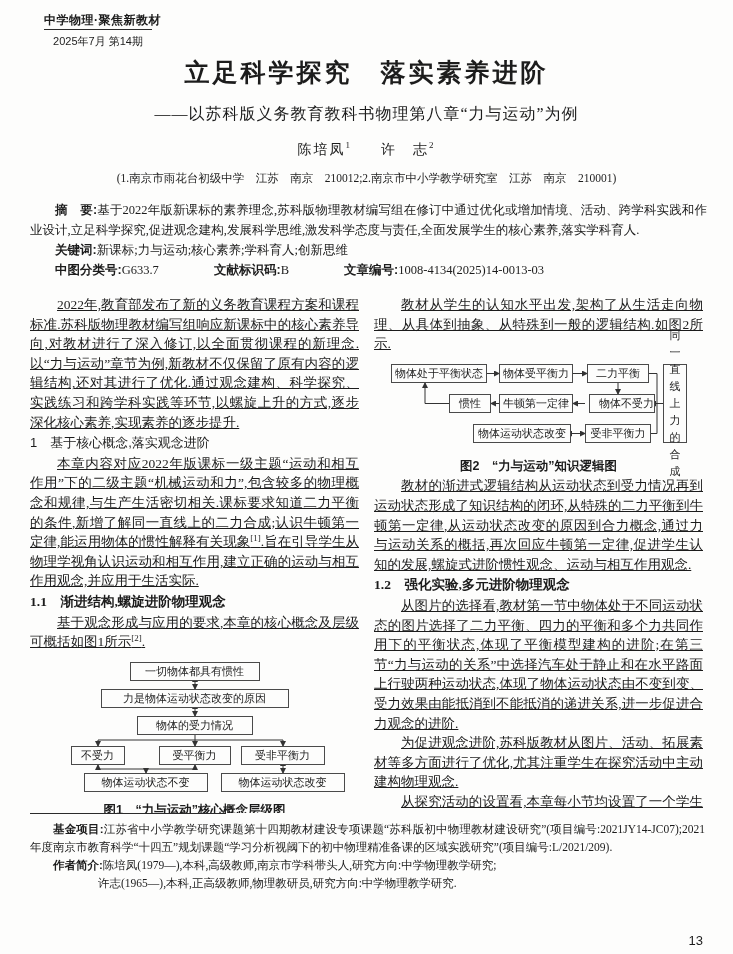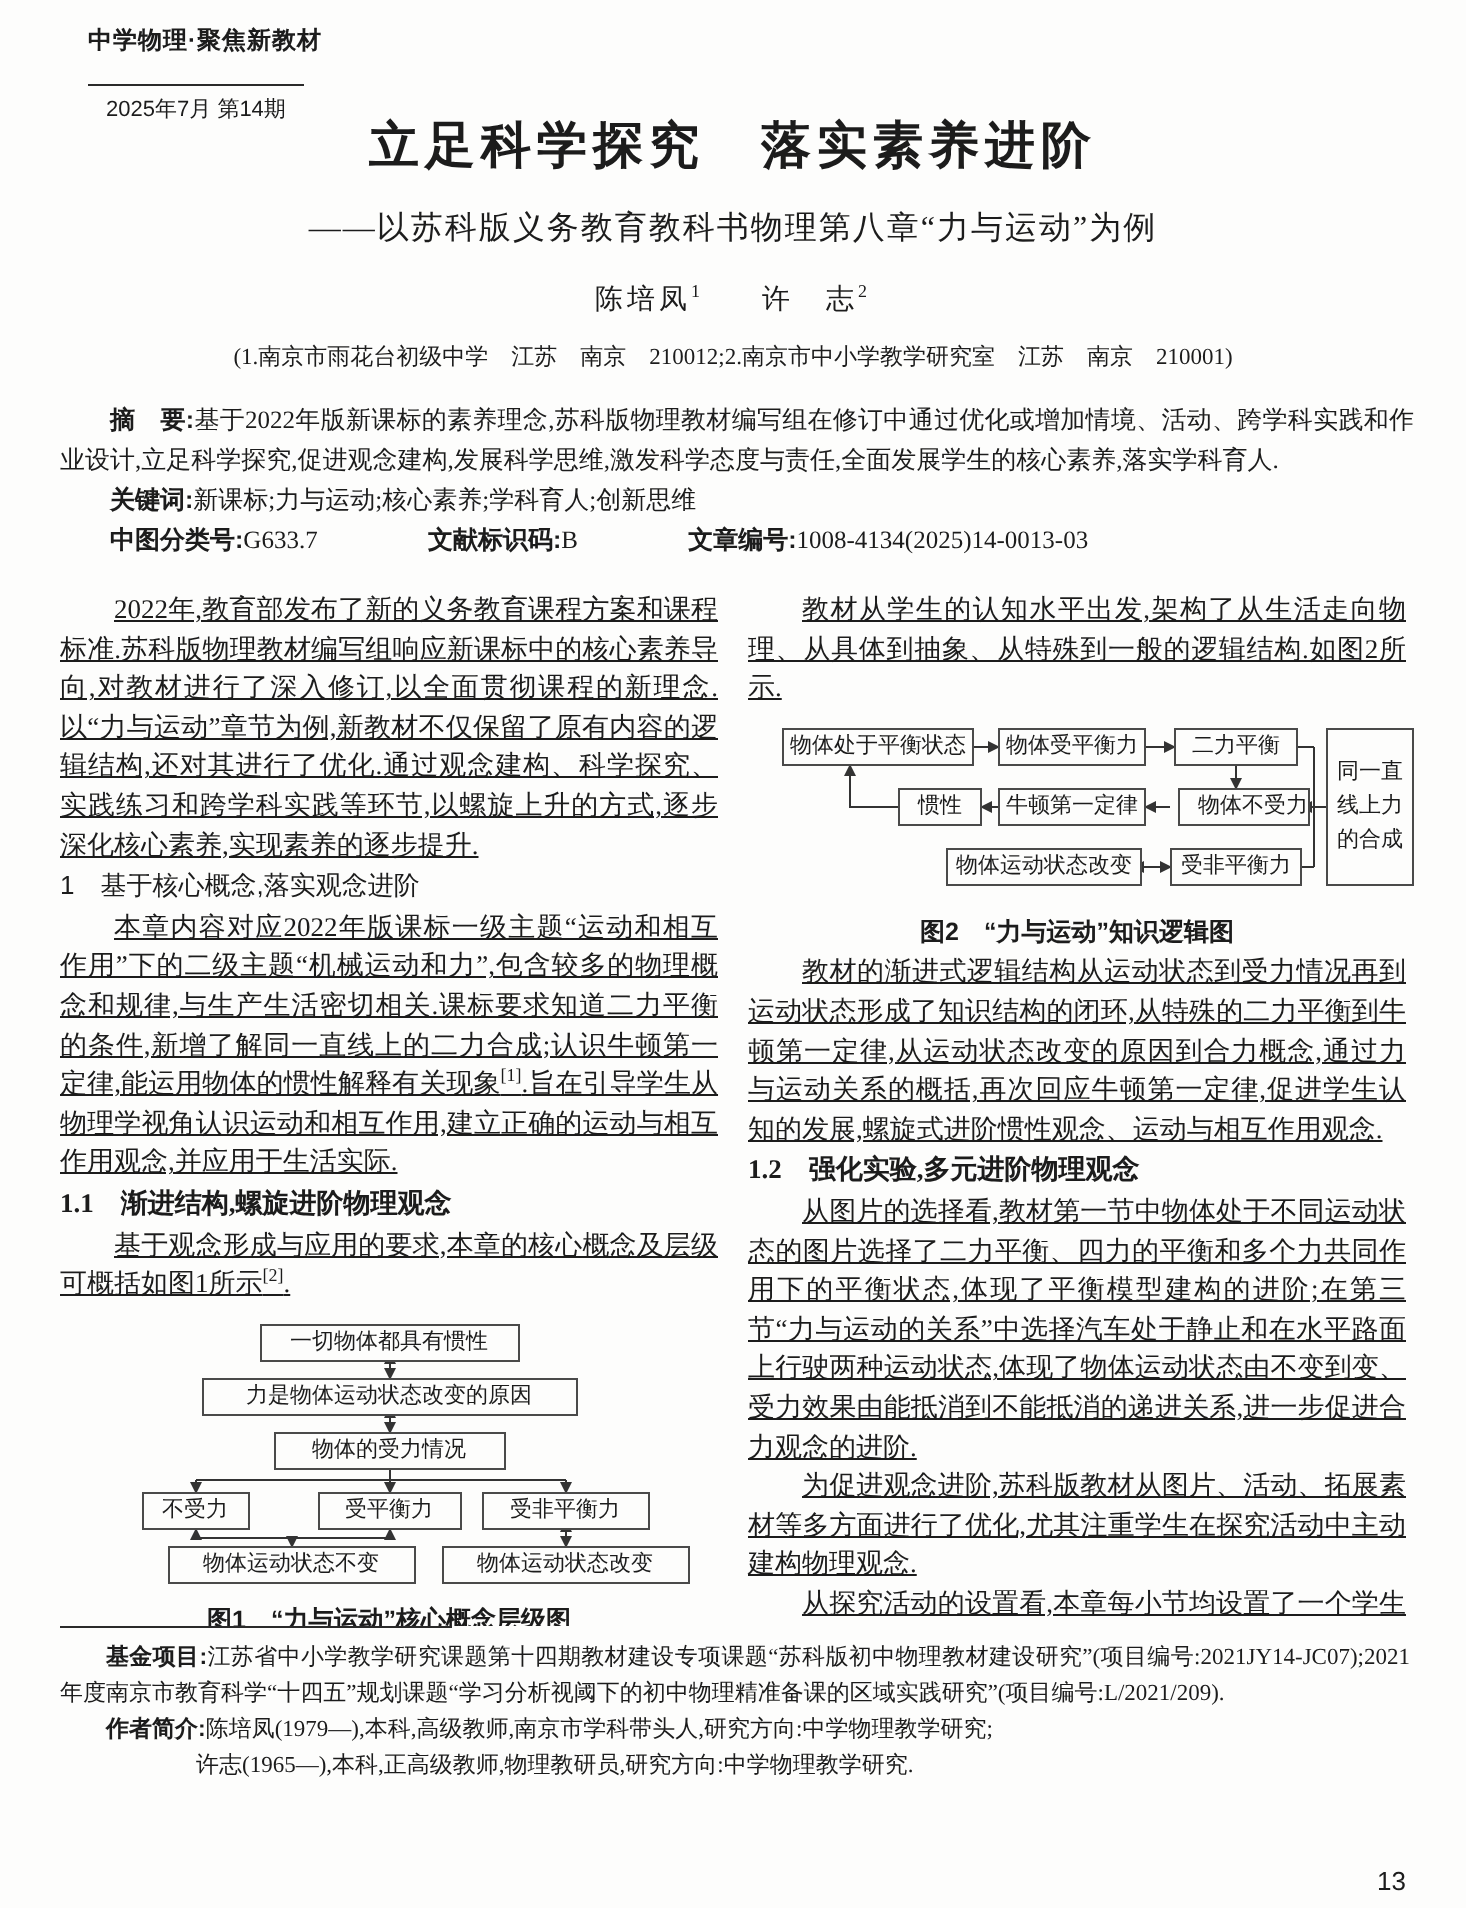--- a/index.html
+++ b/index.html
@@ -5,21 +5,21 @@
   html,body { margin:0; padding:0; background:#d9d9d9; }
   .page {
     position:relative; width:733px; height:954px; margin:0 auto;
     background:#fdfdfc; color:#1c1c1c; overflow:hidden;
     font-family:"Liberation Serif", serif;
   }
   
   .journal-header { position:absolute; top:12px; left:44px; width:108px; text-align:center;
     font-family:"Liberation Sans", sans-serif; }
   .journal-name { font-size:12px; font-weight:bold; letter-spacing:0.5px;
-    padding-bottom:13px; border-bottom:1.5px solid #2a2a2a; white-space:nowrap; }
+    padding-bottom:0; border-bottom:1.5px solid #2a2a2a; white-space:nowrap; }
   .journal-issue { font-size:11px; margin-top:4px; white-space:nowrap; }
 
   
   .title-block { padding-top:56px; text-align:center; }
   .article-title { font-size:25px; font-weight:bold; letter-spacing:3px;
     font-family:Liberation Mono, monospace; margin:0; }
   .article-subtitle { font-size:16px; margin-top:15px; letter-spacing:1px; }
   .article-authors { font-size:14px; margin-top:16px; letter-spacing:2px; }
   .article-affiliation { font-size:11.5px; margin-top:12px; }
   sup { font-size:9px; vertical-align:super; line-height:0; }
@@ -170,21 +170,21 @@
             </g>
           </svg>
           <div class="fbox" style="left:22px; top:2px; width:96px;">物体处于平衡状态</div>
           <div class="fbox" style="left:130px; top:2px; width:74px;">物体受平衡力</div>
           <div class="fbox" style="left:218px; top:2px; width:62px;">二力平衡</div>
           <div class="fbox" style="left:80px; top:32px; width:42px;">惯性</div>
           <div class="fbox" style="left:130px; top:32px; width:74px;">牛顿第一定律</div>
           <div class="fbox" style="left:220px; top:32px; width:66px;text-align:right;">物体不受力</div>
           <div class="fbox" style="left:104px; top:62px; width:98px;">物体运动状态改变</div>
           <div class="fbox" style="left:216px; top:62px; width:66px;">受非平衡力</div>
-          <div class="fbox tall" style="left:294px; top:2px; width:44px;">同一直线上力的合成</div>
+          <div class="fbox tall" style="left:294px; top:2px; width:24px;">同一直线上力的合成</div>
         </div>
         <div class="fig-caption">图2　“力与运动”知识逻辑图</div>
       </div>
 
       <p>教材的渐进式逻辑结构从运动状态到受力情况再到运动状态形成了知识结构的闭环,从特殊的二力平衡到牛顿第一定律,从运动状态改变的原因到合力概念,通过力与运动关系的概括,再次回应牛顿第一定律,促进学生认知的发展,螺旋式进阶惯性观念、运动与相互作用观念.</p>
       <div class="sub-h">1.2　强化实验,多元进阶物理观念</div>
       <p>从图片的选择看,教材第一节中物体处于不同运动状态的图片选择了二力平衡、四力的平衡和多个力共同作用下的平衡状态,体现了平衡模型建构的进阶;在第三节“力与运动的关系”中选择汽车处于静止和在水平路面上行驶两种运动状态,体现了物体运动状态由不变到变、受力效果由能抵消到不能抵消的递进关系,进一步促进合力观念的进阶.</p>
       <p>为促进观念进阶,苏科版教材从图片、活动、拓展素材等多方面进行了优化,尤其注重学生在探究活动中主动建构物理观念.</p>
       <p>从探究活动的设置看,本章每小节均设置了一个学生活动,增加了“同一直线上力的合成”活动,活动</p>
     </div>

